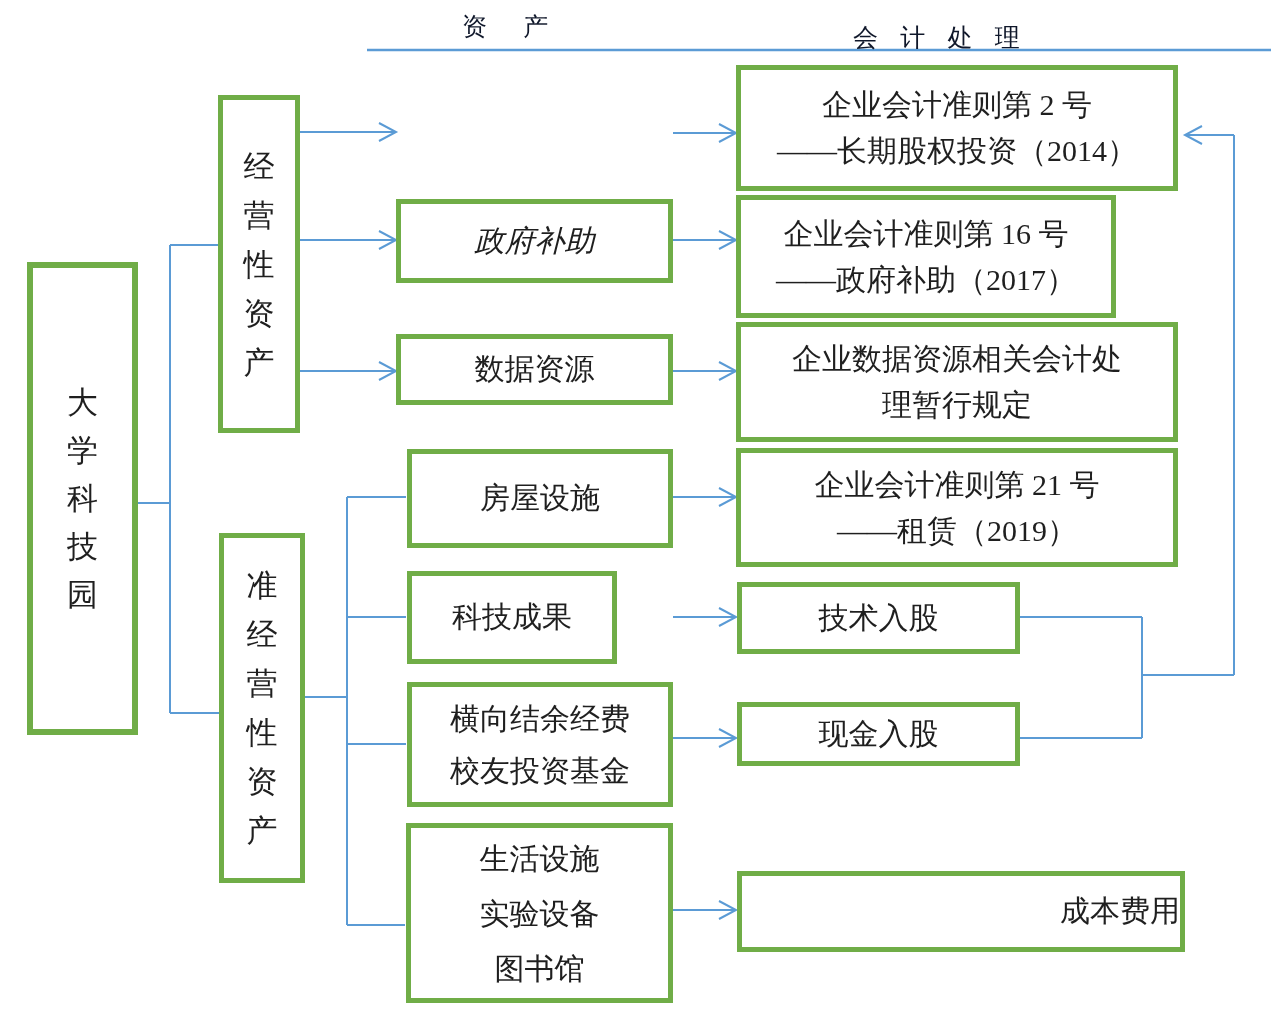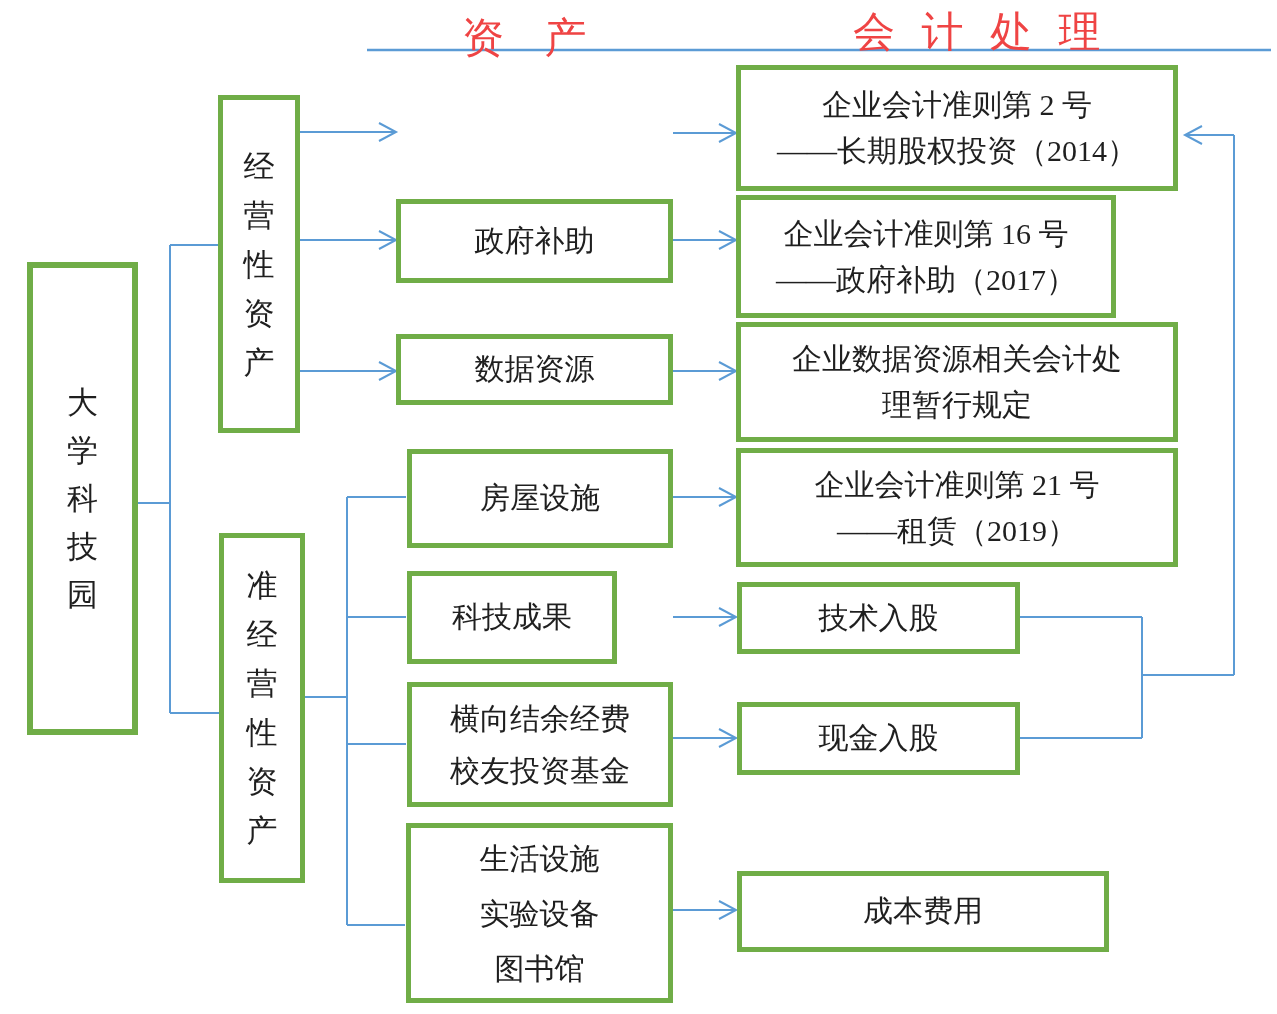--- a/index.html
+++ b/index.html
@@ -6,22 +6,22 @@
   #canvas{
     position:relative;
     width:1277px;height:1014px;
     background:#ffffff;
     font-family:"Liberation Serif","DejaVu Serif",serif;
     color:#1f1f1f;
     overflow:hidden;
   }
   .hdr{
     position:absolute;
-    font-size:42px;
-    color:#ef4444;
+    font-size:25px;
+    color:#0f172a;
     white-space:nowrap;
   }
   .hdr-assets{letter-spacing:15px;}
   .hdr-acct{letter-spacing:8px;}
   .box{
     position:absolute;
     border:5px solid #70AD47;
     background:#ffffff;
     display:flex;
     align-items:center;
@@ -116,21 +116,21 @@
       <line x1="1020" y1="738" x2="1142" y2="738"></line>
       <line x1="1142" y1="617" x2="1142" y2="738"></line>
       <line x1="1142" y1="675" x2="1234" y2="675"></line>
       <line x1="1234" y1="675" x2="1234" y2="135"></line>
       <line x1="1234" y1="135" x2="1187" y2="135"></line>
       <path d="M1202 126 L1185 135 L1202 144"></path>
     </g>
   </svg>
 
   <div class="hdr hdr-assets" style="left:462px;top:10px;">资 产</div>
-  <div class="hdr hdr-acct" style="left:853px;top:4px;">会 计 处 理</div>
+  <div class="hdr hdr-acct" style="left:853px;top:21px;">会 计 处 理</div>
 
   <div class="box box-root" style="left:27px;top:262px;width:111px;height:473px;">
     <span>大
 学
 科
 技
 园</span>
   </div>
 
   <div class="box box-vert" style="left:218px;top:95px;width:82px;height:338px;">
@@ -142,21 +142,21 @@
   </div>
   <div class="box box-vert" style="left:219px;top:533px;width:86px;height:350px;">
     <span>准
 经
 营
 性
 资
 产</span>
   </div>
 
-  <div class="box" style="left:396px;top:199px;width:277px;height:84px;">
+  <div class="box" style="left:396px;top:199px;width:277px;height:84px;font-style:italic;">
     <span>政府补助</span>
   </div>
   <div class="box" style="left:396px;top:334px;width:277px;height:71px;">
     <span>数据资源</span>
   </div>
   <div class="box" style="left:407px;top:449px;width:266px;height:99px;">
     <span>房屋设施</span>
   </div>
   <div class="box" style="left:407px;top:571px;width:210px;height:93px;">
     <span>科技成果</span>
@@ -183,20 +183,20 @@
     <span>企业数据资源相关会计处
 理暂行规定</span>
   </div>
   <div class="box box-two" style="left:736px;top:448px;width:442px;height:119px;">
     <span>企业会计准则第 21 号
 ——租赁（2019）</span>
   </div>
   <div class="box" style="left:737px;top:582px;width:283px;height:72px;">
     <span>技术入股</span>
   </div>
-  <div class="box" style="left:737px;top:702px;width:283px;height:73px;">
+  <div class="box" style="left:737px;top:702px;width:283px;height:64px;">
     <span>现金入股</span>
   </div>
-  <div class="box" style="left:737px;top:871px;width:372px;height:81px;">
+  <div class="box" style="left:737px;top:871px;width:448px;height:81px;justify-content:flex-end;">
     <span>成本费用</span>
   </div>
 
 </div>
 
 </body></html>

